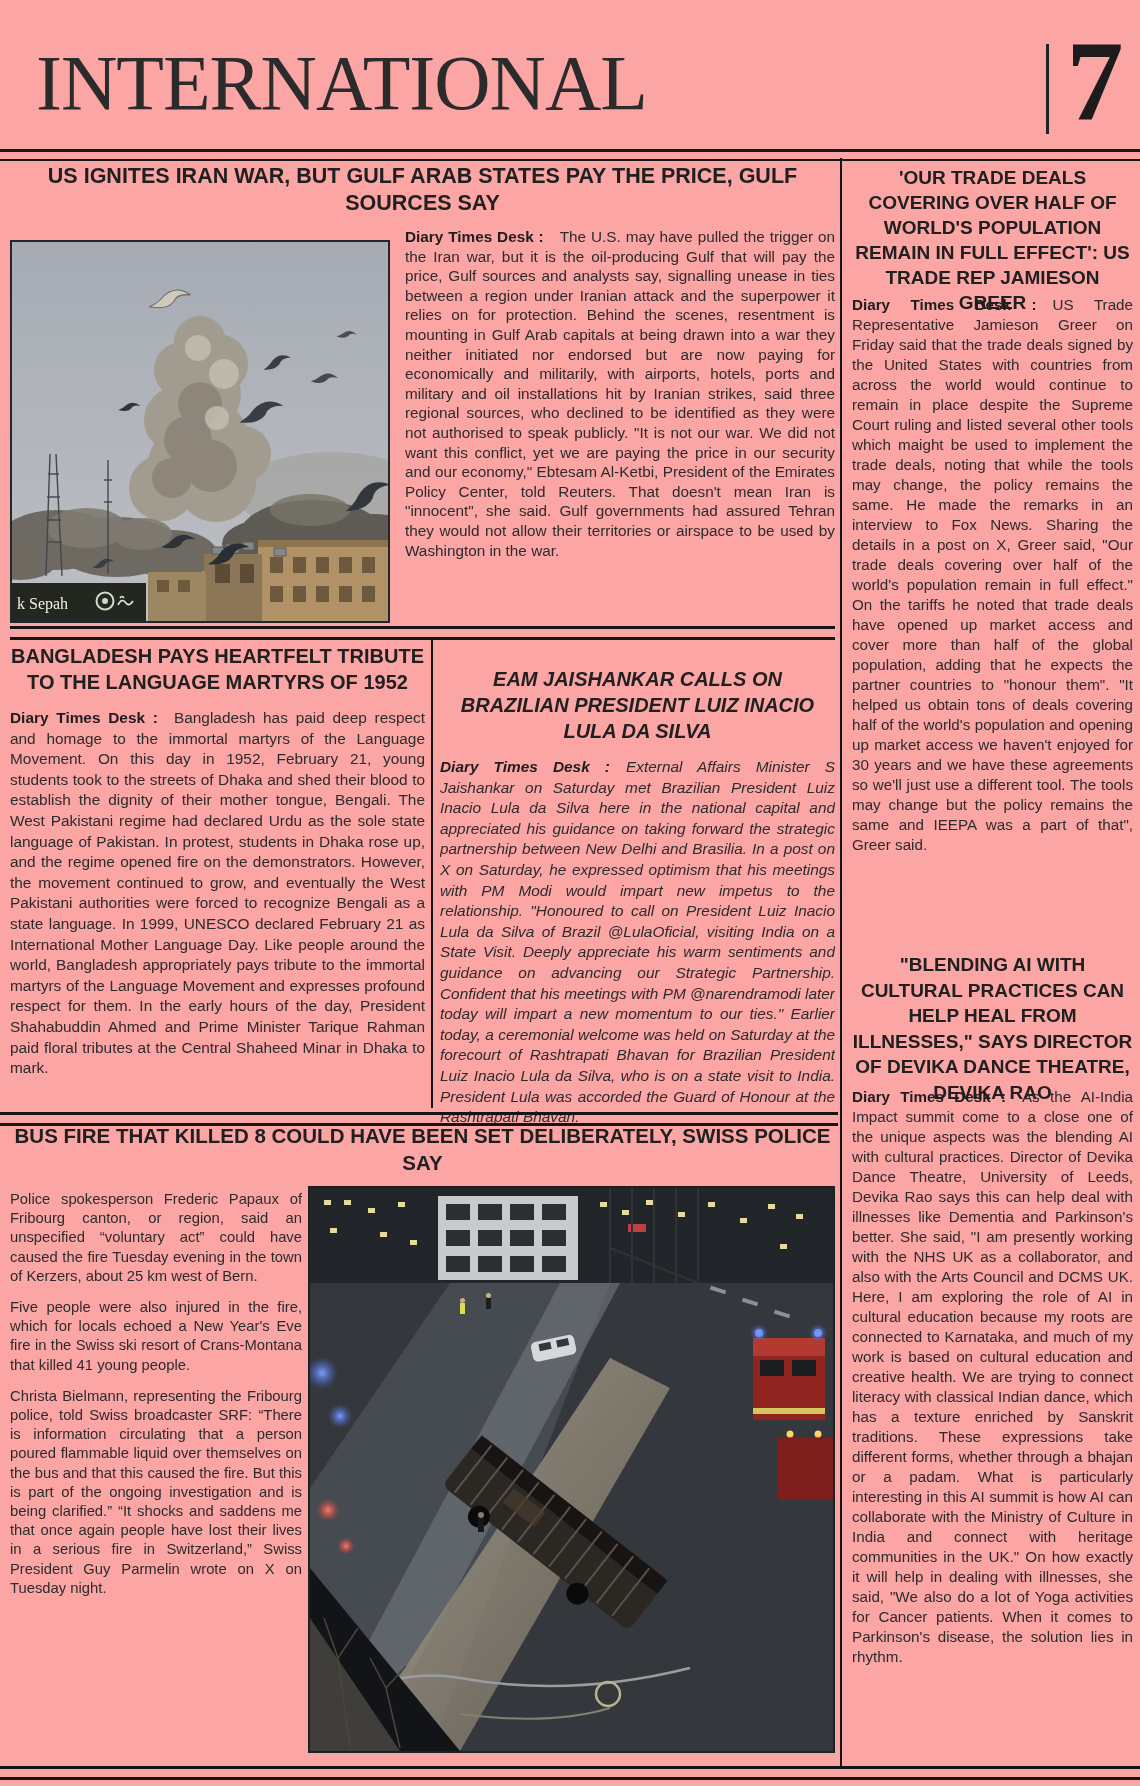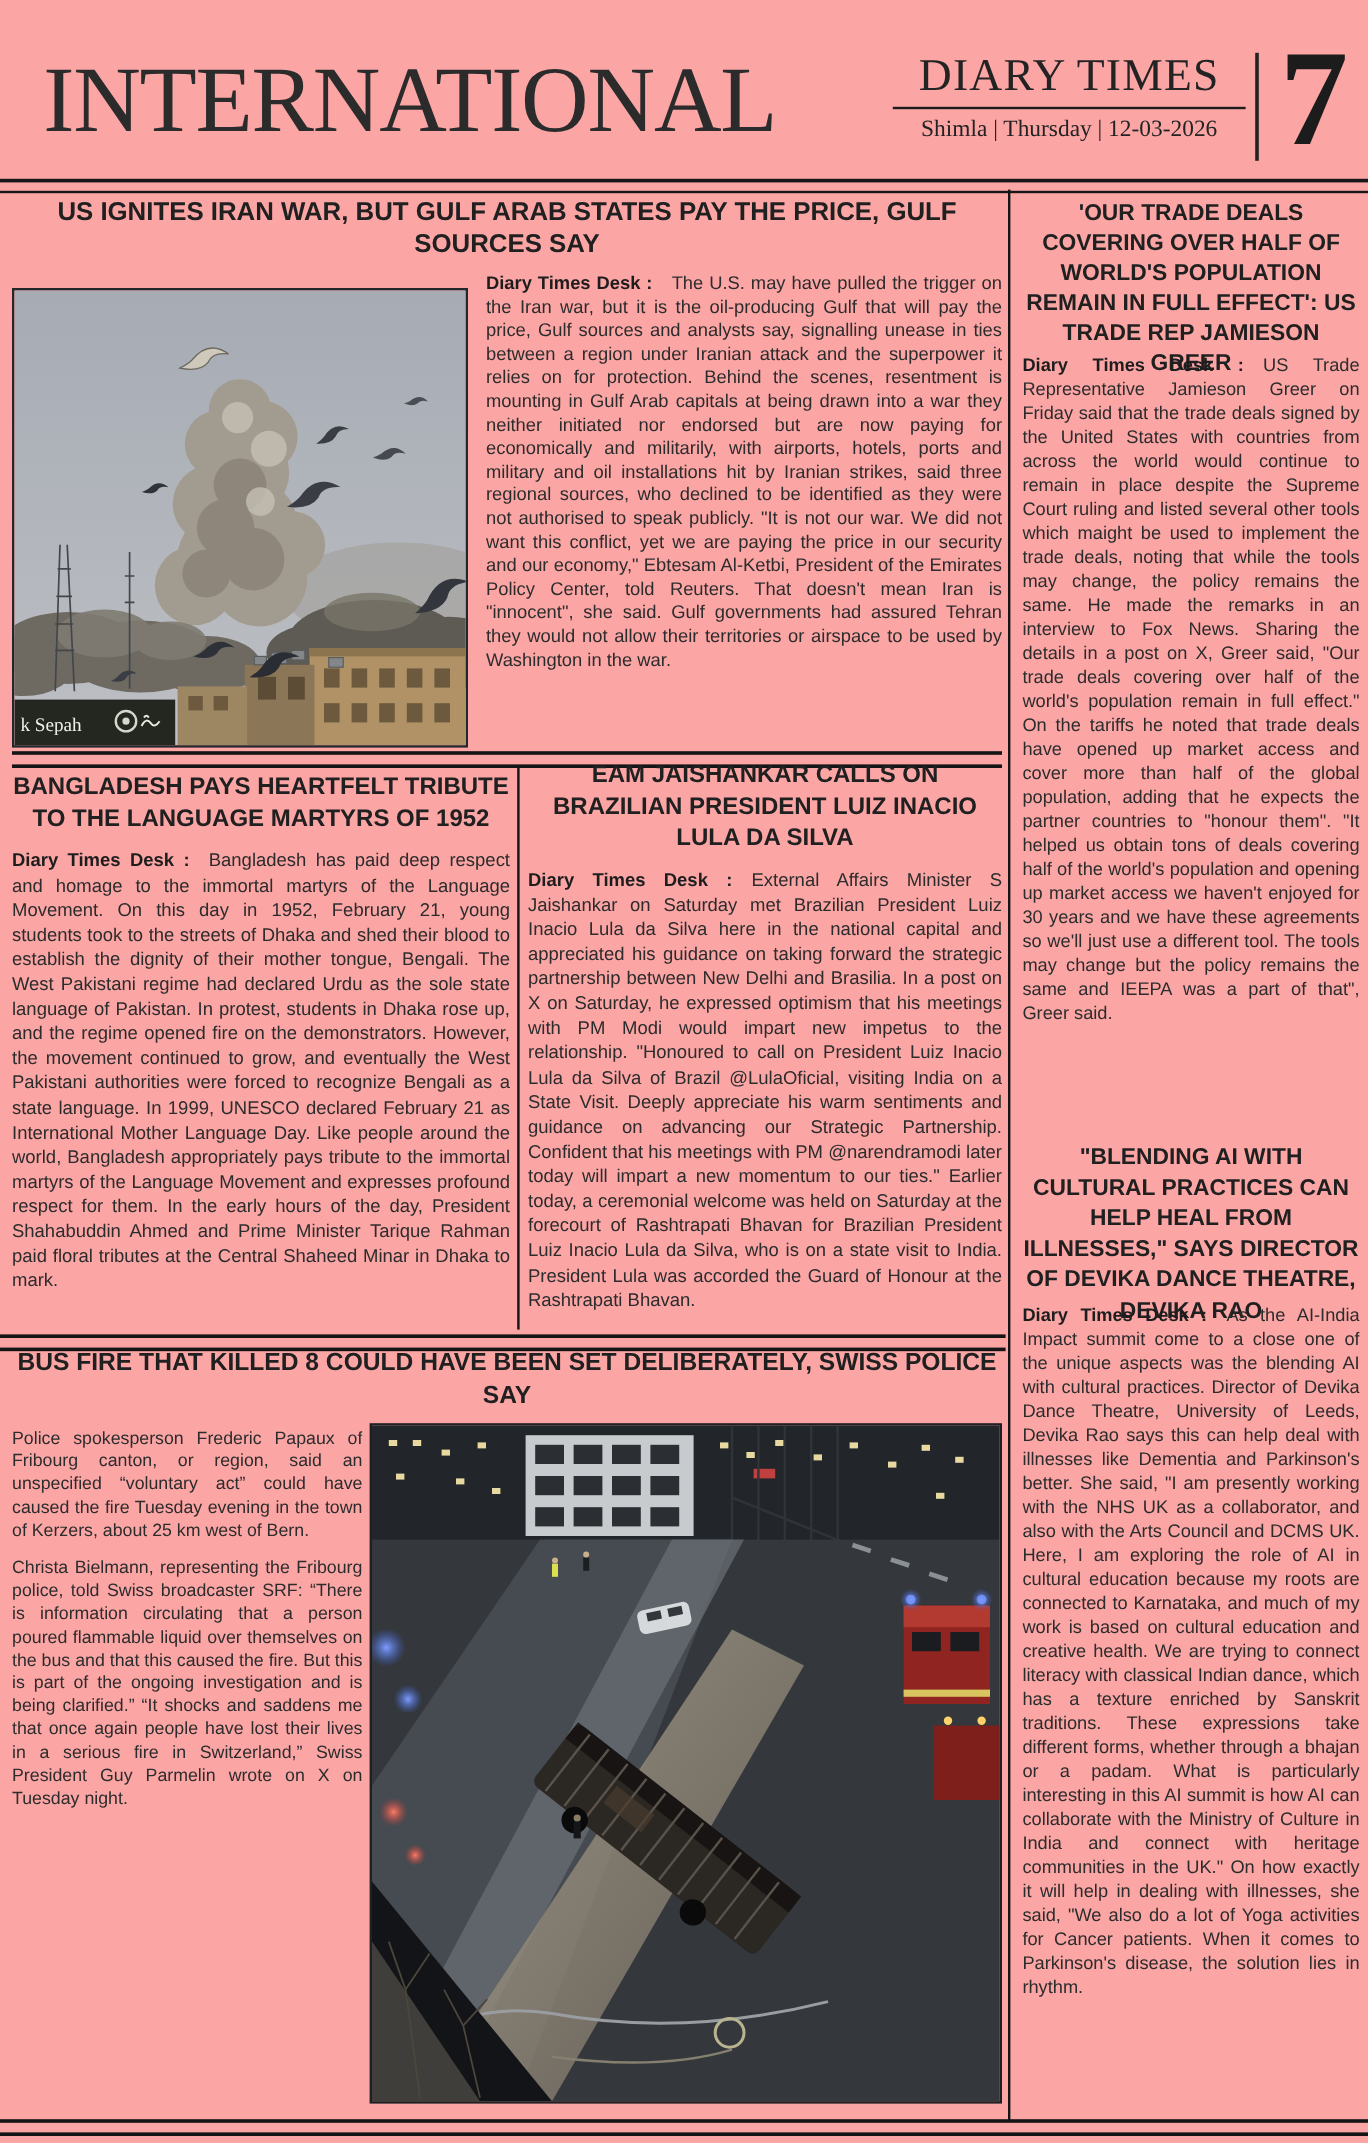--- a/index.html
+++ b/index.html
@@ -33,21 +33,21 @@
   .gulf-hl{position:absolute;left:10px;top:163px;width:825px;font-size:21.5px;line-height:27px;}
   .gulf-photo{position:absolute;left:10px;top:240px;width:380px;height:383px;border:2px solid #23262a;box-sizing:border-box;margin:0;}
   .gulf-body{position:absolute;left:405px;top:227px;width:430px;height:396px;overflow:hidden;
         font-size:15.3px;line-height:19.6px;}
 
   
   .bang-blk{position:absolute;left:10px;top:643px;width:415px;}
   .bang-hl{font-size:20px;line-height:26px;margin-bottom:13px;}
   .bang-body{font-size:15.4px;line-height:20.6px;height:408px;overflow:hidden;}
   .mid-vrule{left:431px;top:640px;height:468px;}
-  .jai-blk{position:absolute;left:440px;top:633px;width:395px;}
+  .jai-blk{position:absolute;left:440px;top:666px;width:395px;font-style:italic;}
   .jai-hl{font-size:20px;line-height:26px;margin-bottom:13px;}
   .jai-body{font-size:15.4px;line-height:20.6px;height:408px;overflow:hidden;}
 
   
   .bus-hl{position:absolute;left:10px;top:1122px;width:825px;font-size:20.5px;line-height:27px;}
   .bus-body{position:absolute;left:10px;top:1190px;width:292px;height:564px;overflow:hidden;
         font-size:14.8px;line-height:19.2px;}
   .bus-body p{margin:0 0 12px 0;}
   .bus-photo{position:absolute;left:308px;top:1186px;width:527px;height:567px;border:2px solid #1e2124;box-sizing:border-box;margin:0;}
 
@@ -65,25 +65,20 @@
   .rule-bottom{left:0px;top:1766px;width:1140px;}
 
   figure svg{display:block;width:100%;height:100%;}
 </style>
 </head>
 <body>
 
 <div class="page">
 
   <div class="section-title">INTERNATIONAL</div>
-  <div class="masthead">
-    <div class="mast-name">DIARY TIMES</div>
-    <div class="mast-rule"></div>
-    <div class="mast-date">Shimla | Thursday | 12-03-2026</div>
-  </div>
   <div class="head-vrule"></div>
   <div class="page-no">7</div>
   <div class="rule-header"></div>
 
   <h2 class="hl gulf-hl" style="margin:0;">US IGNITES IRAN WAR, BUT GULF ARAB STATES PAY THE PRICE, GULF SOURCES SAY</h2>
 
   <figure class="gulf-photo">
     <svg viewBox="0 0 376 379" preserveAspectRatio="none">
       <defs>
         <linearGradient id="sky" x1="0" y1="0" x2="0" y2="1">
@@ -217,20 +212,21 @@
       <p><b class="desk">Diary Times Desk :</b><span>External Affairs Minister S Jaishankar on Saturday met Brazilian President Luiz Inacio Lula da Silva here in the national capital and appreciated his guidance on taking forward the strategic partnership between New Delhi and Brasilia. In a post on X on Saturday, he expressed optimism that his meetings with PM Modi would impart new impetus to the relationship. "Honoured to call on President Luiz Inacio Lula da Silva of Brazil @LulaOficial, visiting India on a State Visit. Deeply appreciate his warm sentiments and guidance on advancing our Strategic Partnership. Confident that his meetings with PM @narendramodi later today will impart a new momentum to our ties." Earlier today, a ceremonial welcome was held on Saturday at the forecourt of Rashtrapati Bhavan for Brazilian President Luiz Inacio Lula da Silva, who is on a state visit to India. President Lula was accorded the Guard of Honour at the Rashtrapati Bhavan.</span></p>
     </div>
   </section>
 
   <div class="ruled rule-mid2"></div>
 
   <h2 class="hl bus-hl" style="margin:0;">BUS FIRE THAT KILLED 8 COULD HAVE BEEN SET DELIBERATELY, SWISS POLICE SAY</h2>
 
   <div class="body-txt bus-body">
     <p>Police spokesperson Frederic Papaux of Fribourg canton, or region, said an unspecified “voluntary act” could have caused the fire Tuesday evening in the town of Kerzers, about 25 km west of Bern.</p>
+    <p>Five people were also injured in the fire, which for locals echoed a New Year's Eve fire in the Swiss ski resort of Crans-Montana that killed 41 young people.</p>
     <p>Christa Bielmann, representing the Fribourg police, told Swiss broadcaster SRF: “There is information circulating that a person poured flammable liquid over themselves on the bus and that this caused the fire. But this is part of the ongoing investigation and is being clarified.” “It shocks and saddens me that once again people have lost their lives in a serious fire in Switzerland,” Swiss President Guy Parmelin wrote on X on Tuesday night.</p>
   </div>
 
   <figure class="bus-photo">
     <svg viewBox="0 0 523 563" preserveAspectRatio="none">
       <defs>
         <linearGradient id="foam" x1="0" y1="0" x2="1" y2="1">
           <stop offset="0" stop-color="#b3a894"></stop>
             <stop offset="1" stop-color="#6e675c"></stop>
         </linearGradient>

